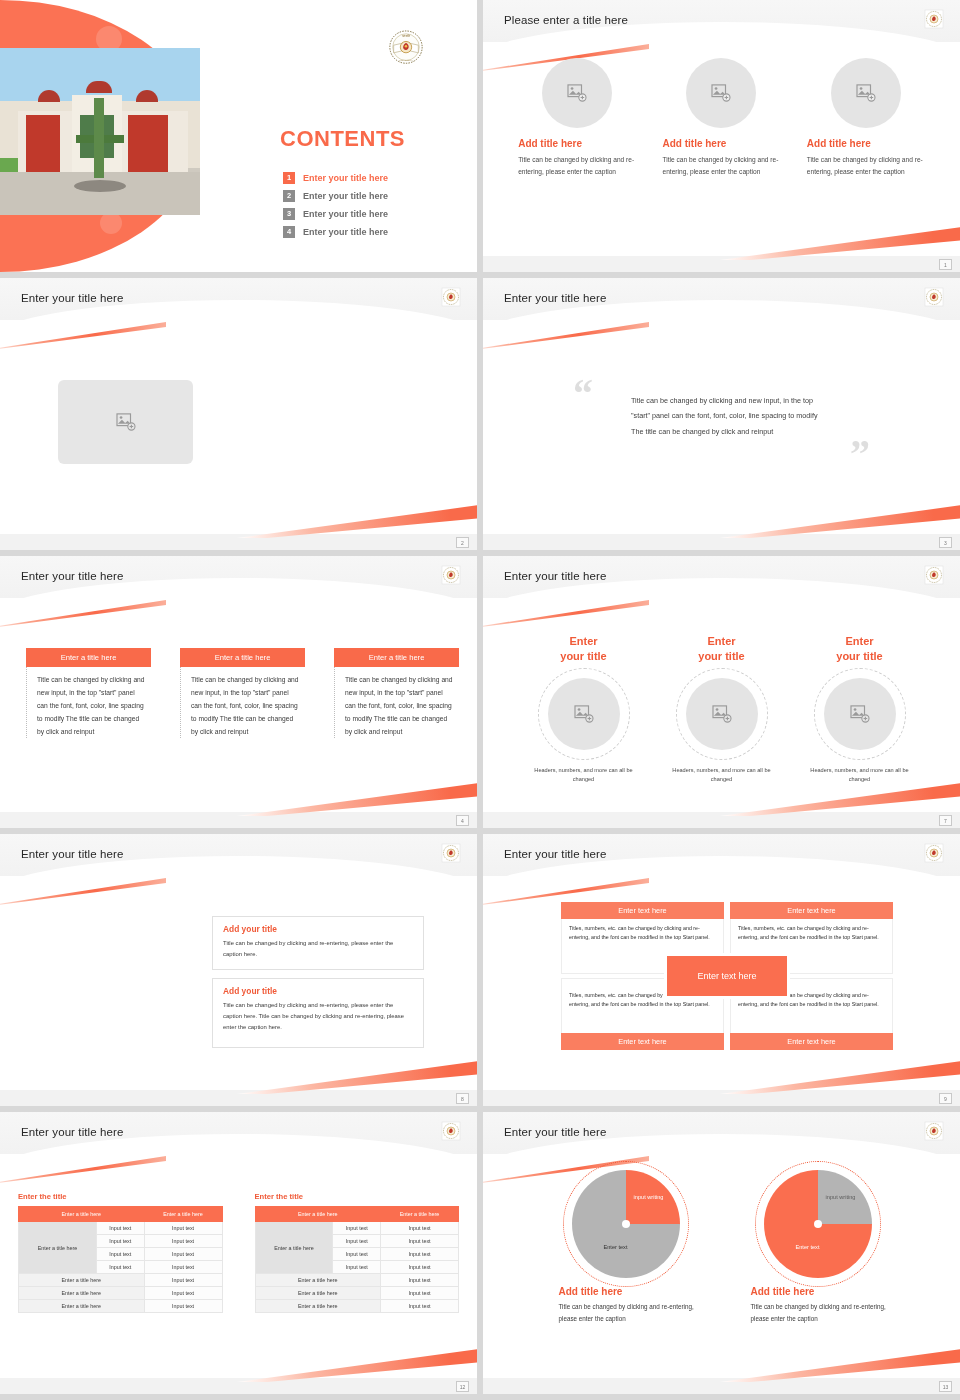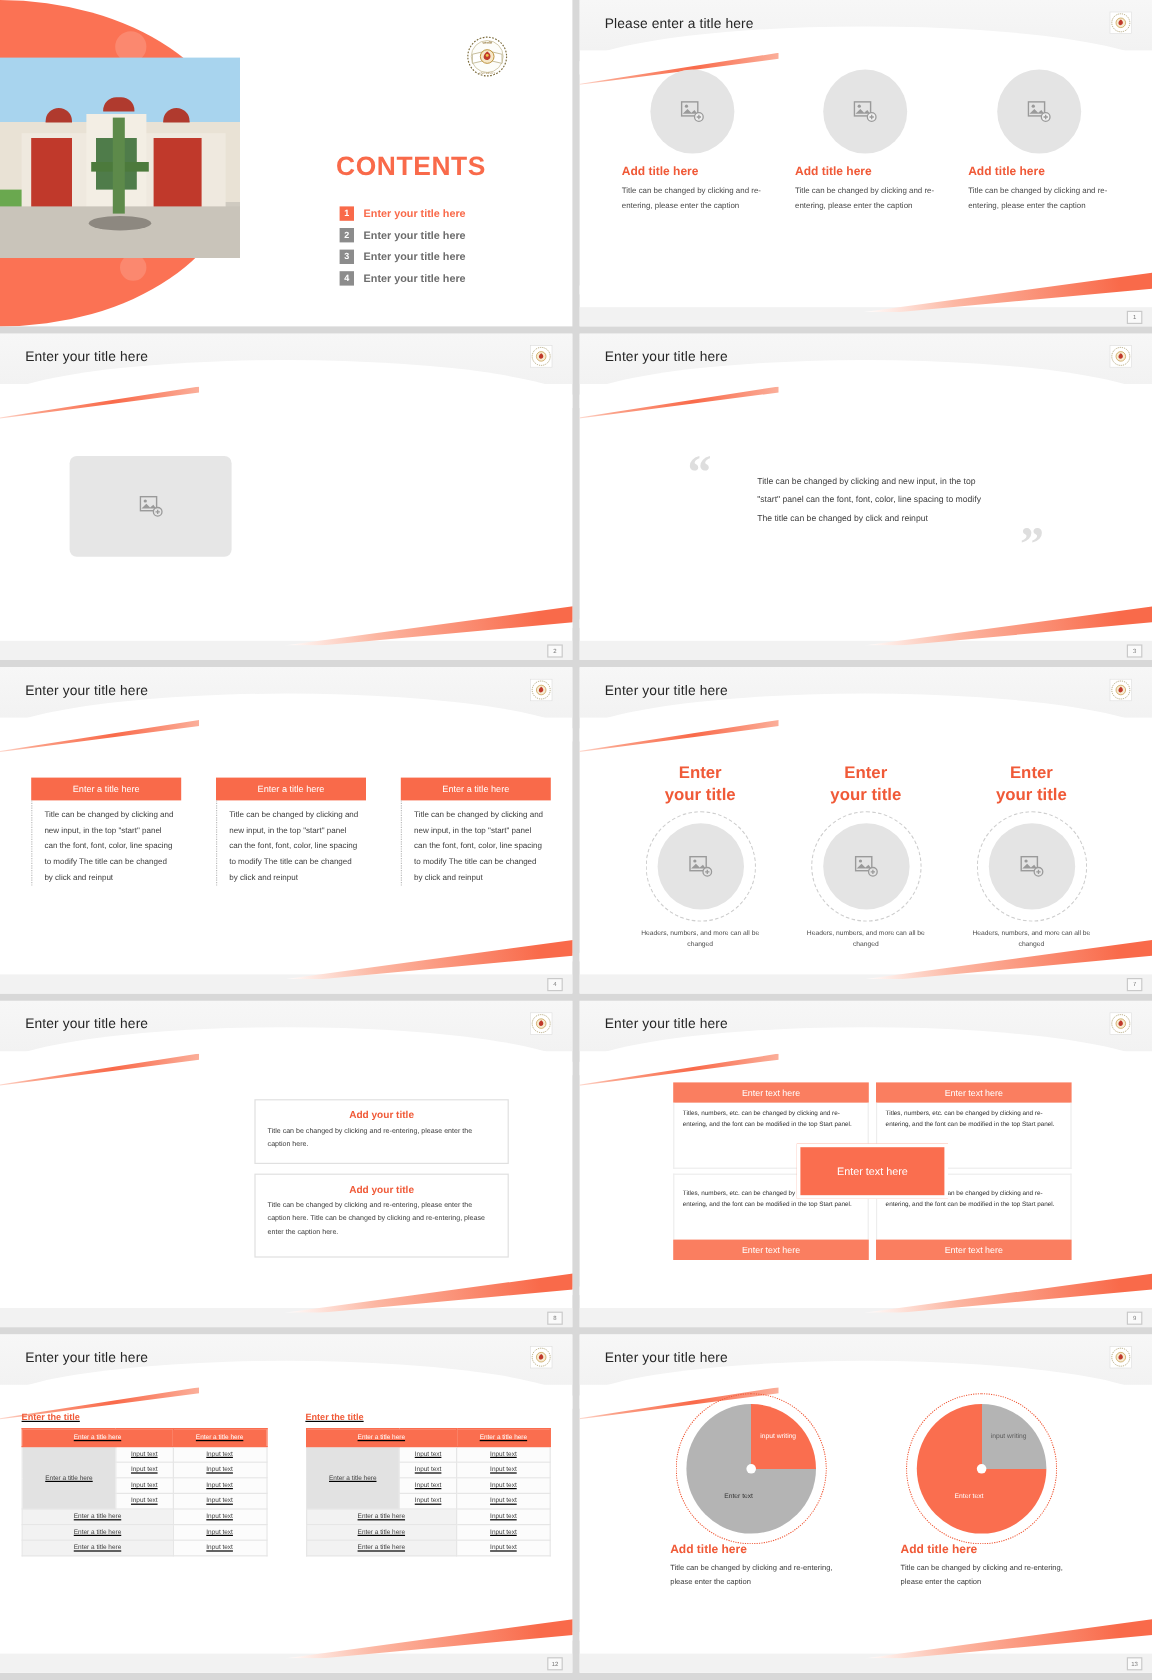--- a/index.html
+++ b/index.html
@@ -134,51 +134,51 @@
   
   .s5-wrap { position:absolute; z-index:6; top:92px; left:18px; right:18px; display:flex; justify-content:space-between; }
   .s5-col { width: 133px; }
   .s5-head { background:#f96a4a; color:#fff; font-size:7.6px; text-align:center; padding:5px 0; margin-left:8px; }
   .s5-body { border-left:1px dotted #bdbdbd; padding:6px 6px 0 10px; margin-left:8px; }
   .s5-p { font-size:6.7px; color:#3b3b3b; line-height:1.95; }
 
   
   .s6-wrap { position:absolute; z-index:6; top:78px; left:0; right:0; display:flex; justify-content:center; gap:28px; }
   .s6-col { width:110px; text-align:center; position:relative; }
-  .s6-h { font-size:14px; font-weight:bold; color:#f05a38; line-height:1.35; margin-bottom:4px; }
+  .s6-h { font-size:11px; font-weight:bold; color:#f05a38; line-height:1.35; margin-bottom:4px; }
   .s6-ring { width:92px; height:92px; border:1px dashed #cfcfcf; border-radius:50%; margin:0 auto; display:flex; align-items:center; justify-content:center; }
   .s6-c { width:72px; height:72px; }
   .s6-p { font-size:5.6px; color:#4a4a4a; line-height:1.7; margin-top:6px; }
 
   
   .s7-left { position:absolute; z-index:6; left:70px; top:96px; width:125px; }
   .s7-big { font-size:17px; font-weight:bold; color:#f05a38; margin-bottom:6px; }
   .s7-p { font-size:6.8px; color:#3b3b3b; line-height:1.95; }
   .s7-right { position:absolute; z-index:6; left:212px; top:82px; width:212px; }
   .s7-card { border:1px solid #e0e0e0; padding:7px 10px 9px; margin-bottom:8px; }
   .s7-card.tall { padding-bottom:14px; }
-  .s7-h { font-size:8.4px; font-weight:bold; color:#f05a38; margin-bottom:4px;text-align:center; }
+  .s7-h { font-size:8.4px; font-weight:bold; color:#f05a38; margin-bottom:4px; }
   .s7-c { font-size:5.9px; color:#3b3b3b; line-height:1.85; }
 
   
   .s8-grid { position:absolute; z-index:6; left:78px; top:68px; width:332px; }
   .s8-row { display:flex; gap:6px; }
   .s8-cell { width:163px; }
   .s8-bar { background:#fa7e60; color:#fff; font-size:7.4px; text-align:center; padding:4px 0; }
   .s8-txt { background:#fff; border:1px solid #ededed; border-top:none; font-size:5.3px; color:#2f2f2f; line-height:1.75; padding:5px 7px 12px; min-height:55px; }
   .s8-txt.bt { border-top:1px solid #ededed; border-bottom:none; padding:12px 7px 5px; }
   .s8-ctr {
     position:absolute; z-index:7; left:50%; top:50%; transform:translate(-50%,-50%);
     width:126px; height:46px; background:#fa6e4f; color:#fff;
     display:flex; align-items:center; justify-content:center; font-size:9px;
     border:3px solid #fff;
   }
 
   
-  .s9-wrap { position:absolute; z-index:6; top:64px; left:18px; right:18px; display:flex; gap:32px;text-decoration:underline; }
+  .s9-wrap { position:absolute; z-index:6; top:80px; left:18px; right:18px; display:flex; gap:32px; }
   .s9-blk { flex:1; }
   .s9-h { font-size:7.6px; font-weight:bold; color:#f05a38; margin-bottom:5px; }
   table.t9 { width:100%; border-collapse:collapse; font-size:5.4px; color:#3c3c3c; }
   table.t9 th { background:#fa6e4f; color:#fff; font-weight:normal; padding:4px 2px; border:1px solid #fa6e4f; }
   table.t9 td { border:1px solid #e6e6e6; padding:3px 2px; text-align:center; background:#fcfcfc; }
   table.t9 td.rowhdr { background:#e2e2e2; }
   table.t9 td.lbl { background:#f2f2f2; }
 
   
   .s10-wrap { position:absolute; z-index:6; top:58px; left:0; right:0; display:flex; justify-content:center; gap:42px; }

